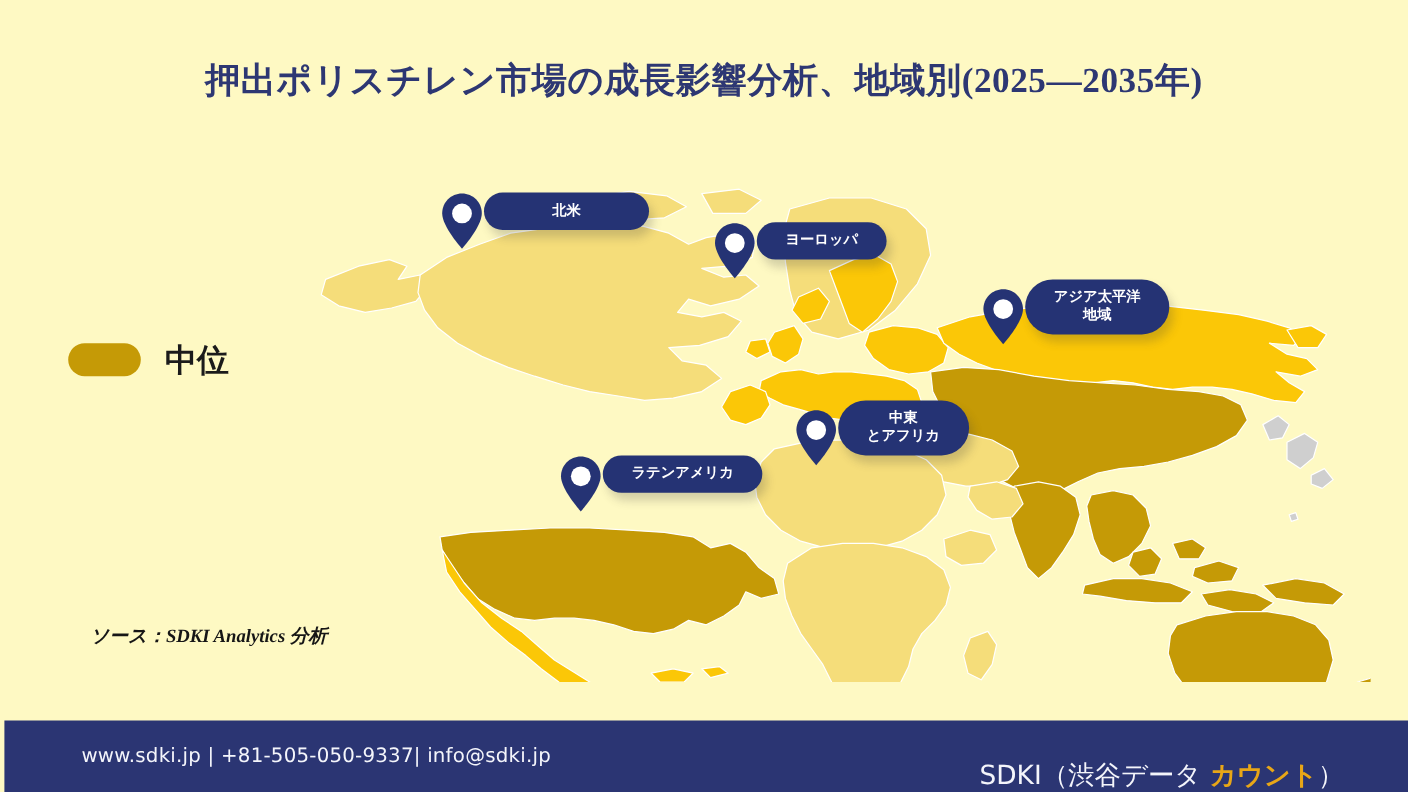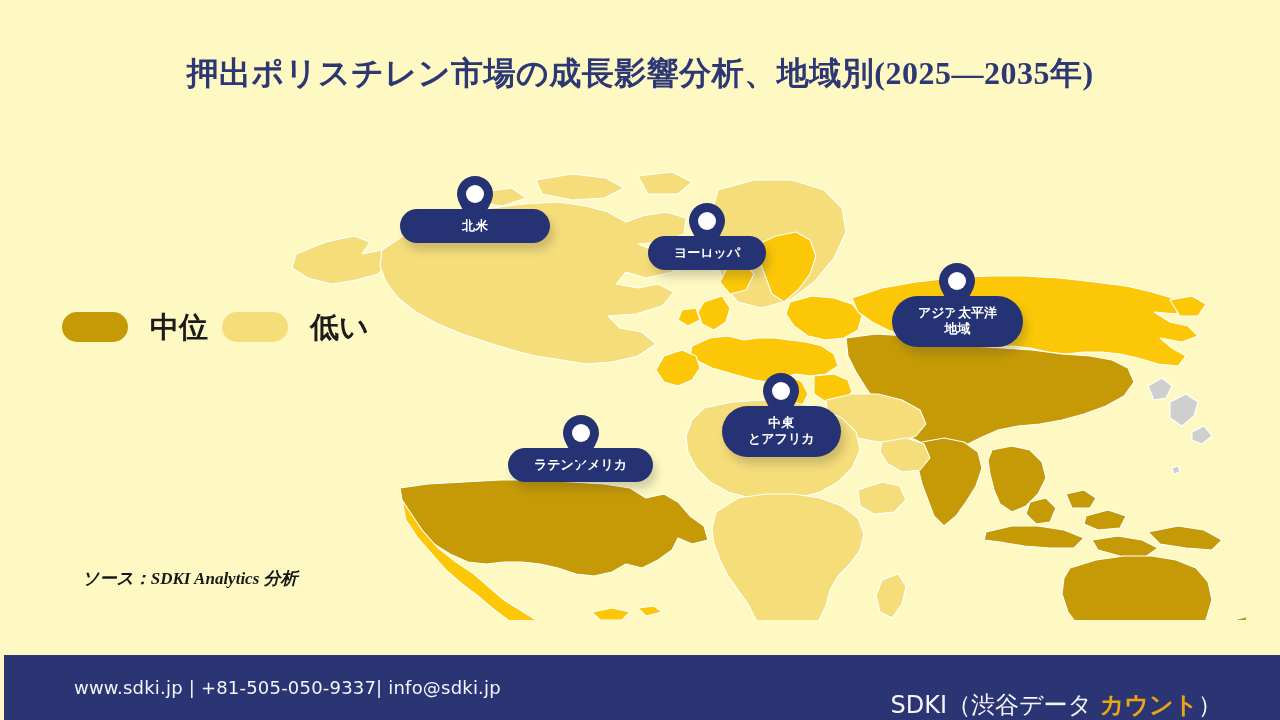--- a/index.html
+++ b/index.html
@@ -70,21 +70,21 @@
     position: absolute;
     left: 286px; top: 150px;
     width: 960px; height: 470px;
   }
   #map-svg { display: block; width: 960px; height: 470px; }
 
   
   .pin {
     position: absolute;
     display: flex;
-    flex-direction: column;
+    flex-direction: row;
     align-items: center;
     z-index: 5;
   }
   .pin-marker {
     position: relative;
     width: 40px; height: 52px;
     z-index: 2;
   }
   .pin-marker svg { display: block; width: 40px; height: 52px; }
   .pin-label {
@@ -341,24 +341,20 @@
         </svg>
     </span>
     <span class="pin-label">ラテンアメリカ</span>
   </div>
 
   <div id="legend">
     <div class="legend-row">
       <span class="legend-swatch" style="background:#c59a06"></span>
       <span class="legend-label">中位</span>
     </div>
-    <div class="legend-row">
-      <span class="legend-swatch" style="background:#f5dd7a"></span>
-      <span class="legend-label">低い</span>
-    </div>
   </div>
 
   <div id="source-note">ソース：SDKI Analytics 分析</div>
 
   <div id="footer">
     <span id="footer-contact">www.sdki.jp | +81-505-050-9337| info@sdki.jp</span>
     <span id="footer-brand"><span>SDKI（渋谷データ </span><span class="accent">カウント</span><span>）</span></span>
   </div>
 
 </div>

